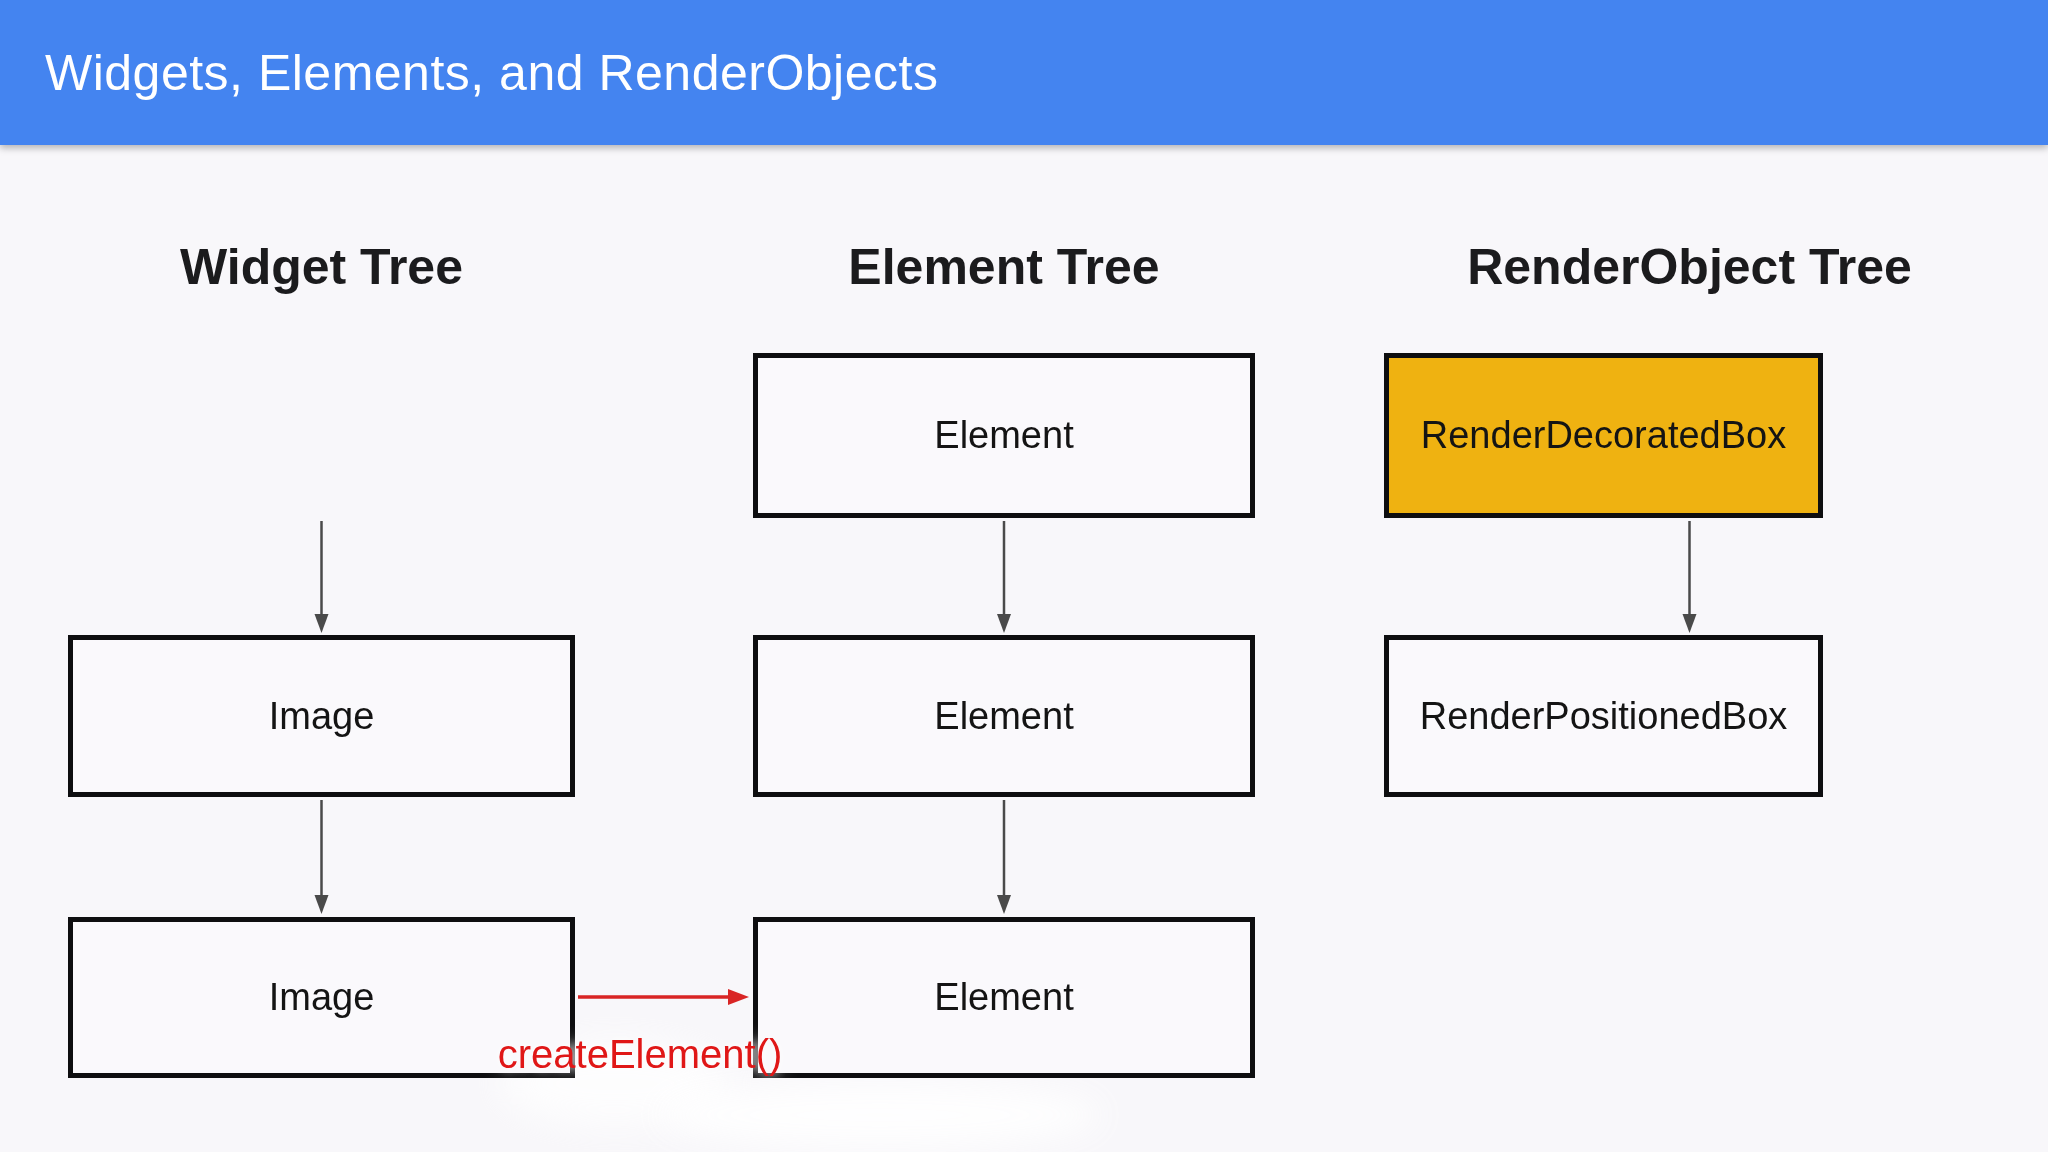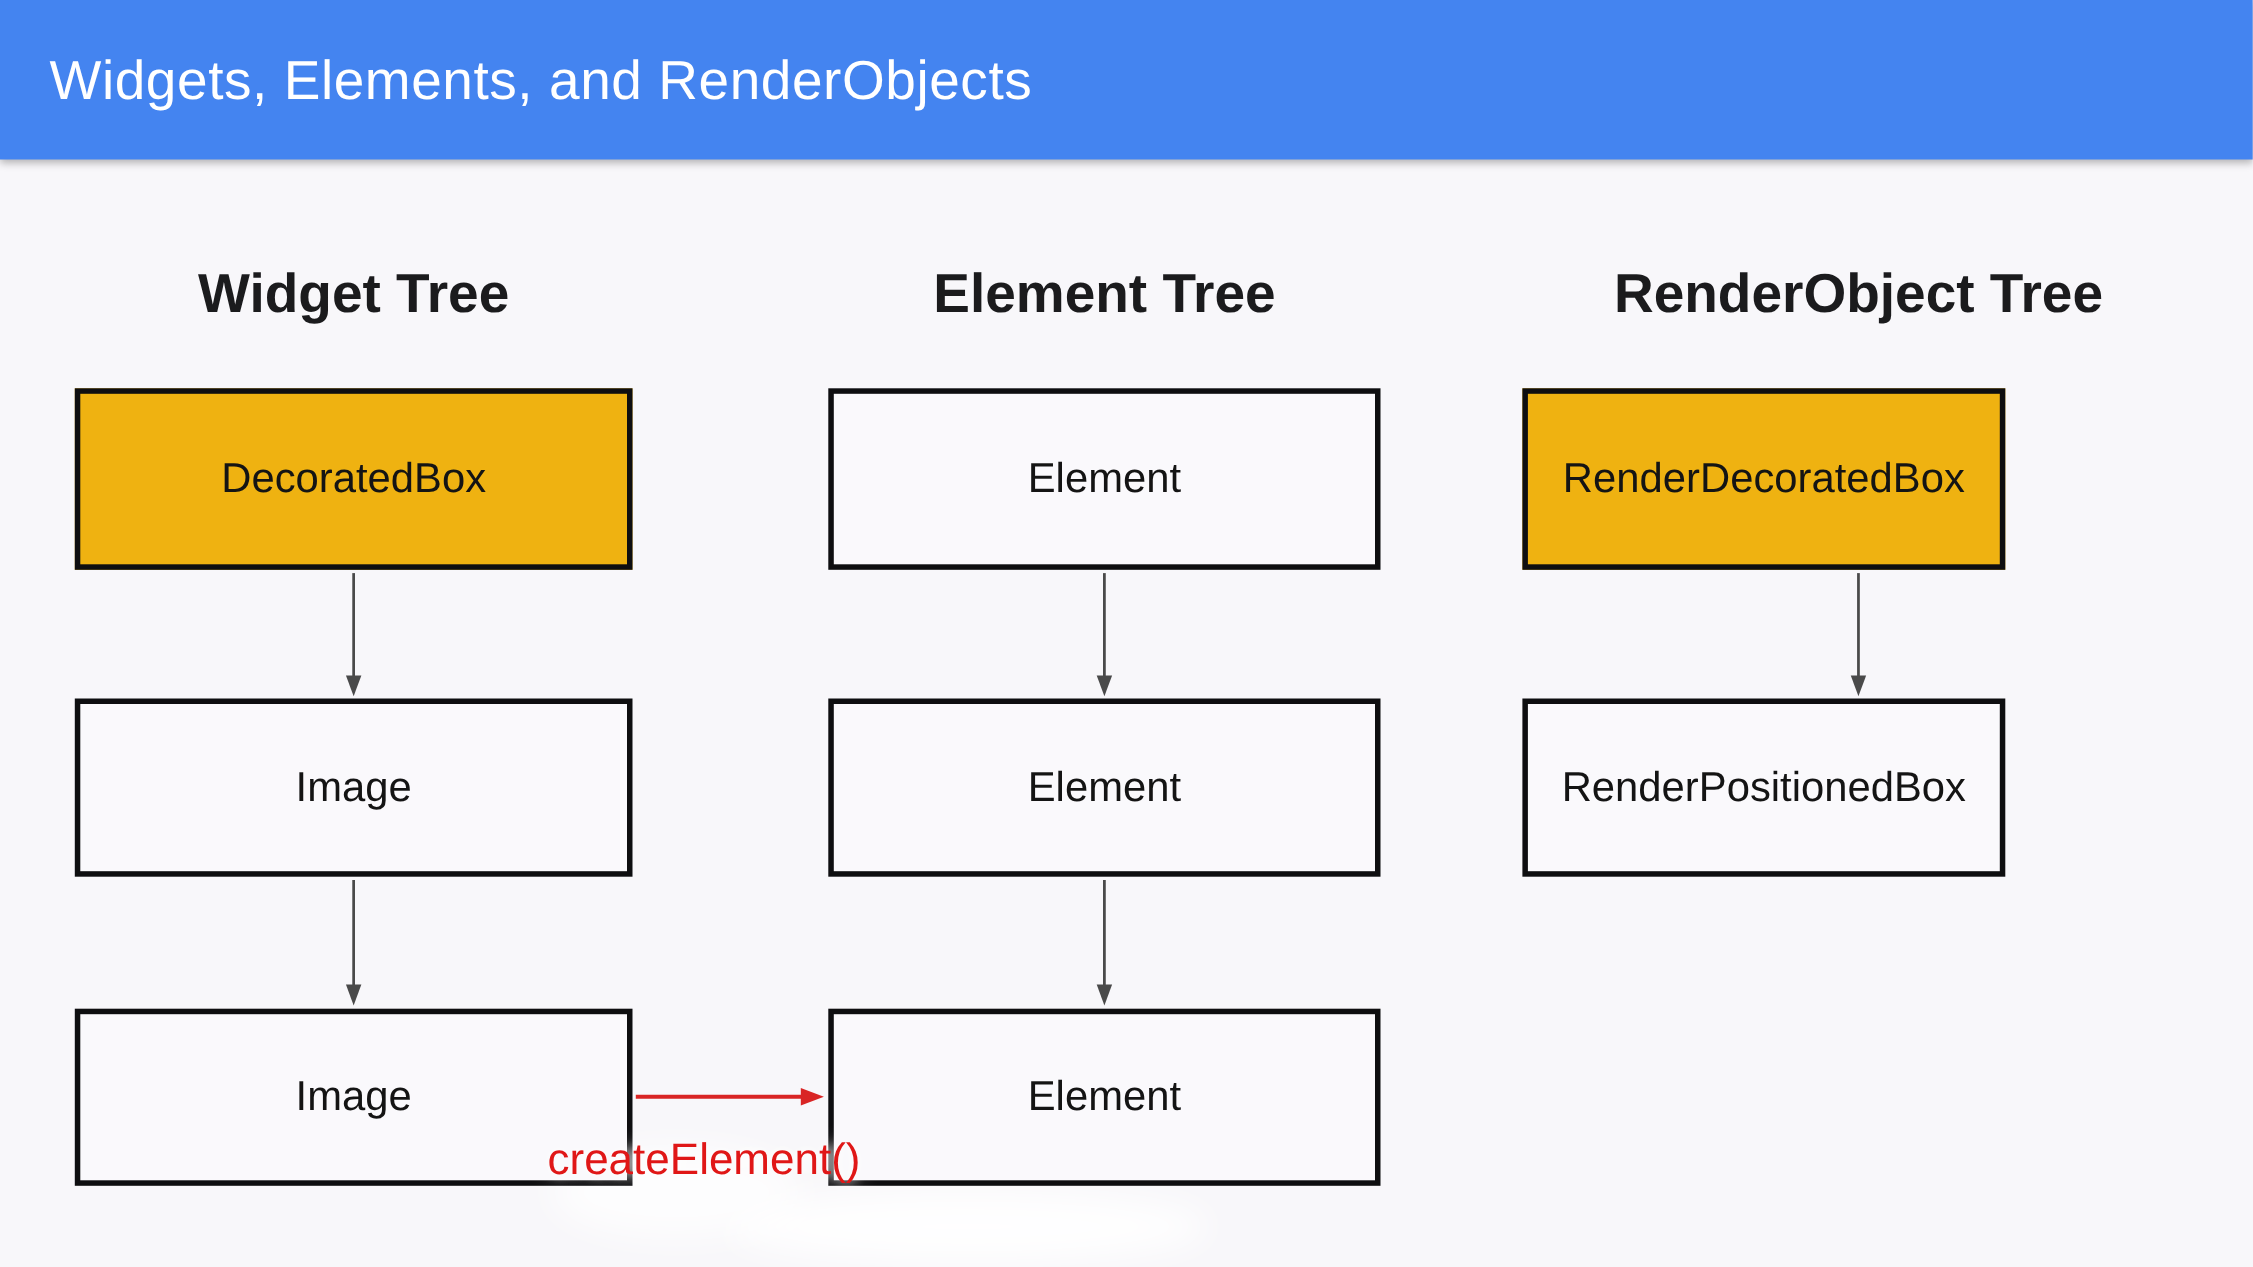--- a/index.html
+++ b/index.html
@@ -92,23 +92,20 @@
     <h1>Widgets, Elements, and RenderObjects</h1>
   </header>
 
   <div class="glow glow-a"></div>
   <div class="glow glow-b"></div>
 
   <div class="col-title ct1">Widget Tree</div>
   <div class="col-title ct2">Element Tree</div>
   <div class="col-title ct3">RenderObject Tree</div>
 
-  <div class="node orange c1 r1">
-    <span>DecoratedBox</span>
-  </div>
   <div class="node c1 r2">
     <span>Image</span>
   </div>
   <div class="node c1 r3">
     <span>Image</span>
   </div>
 
   <div class="node c2 r1">
     <span>Element</span>
   </div>

